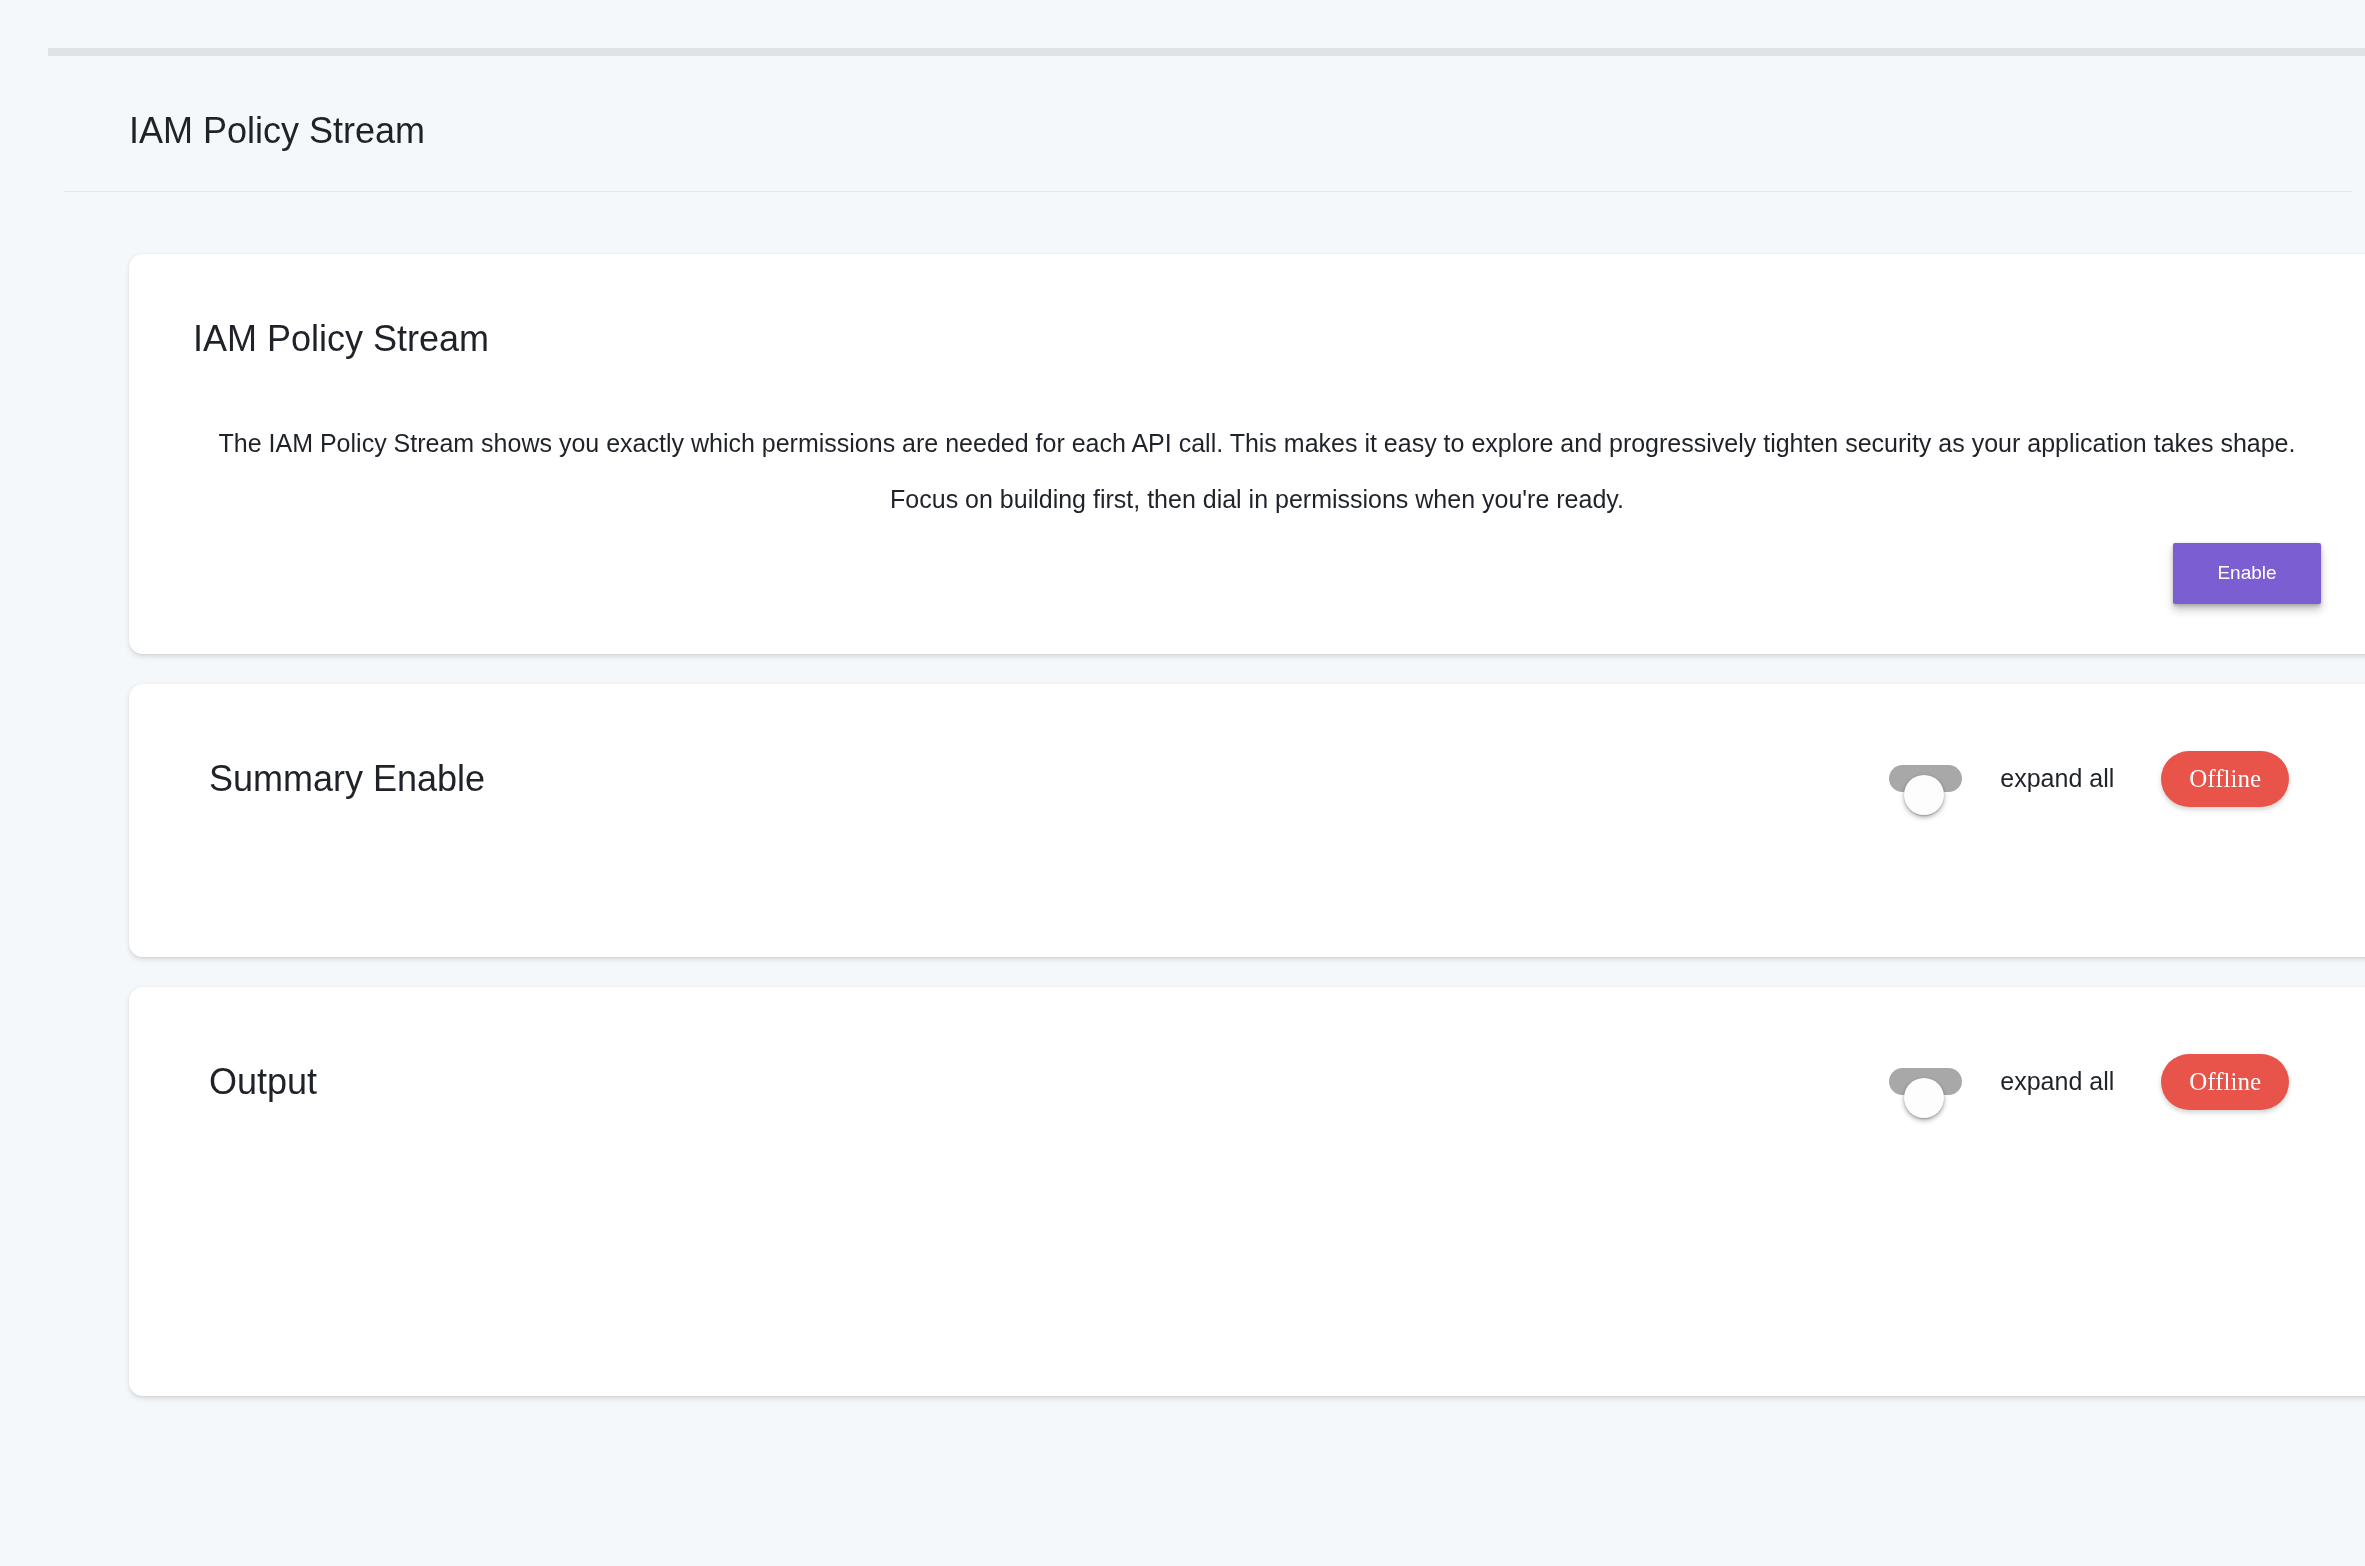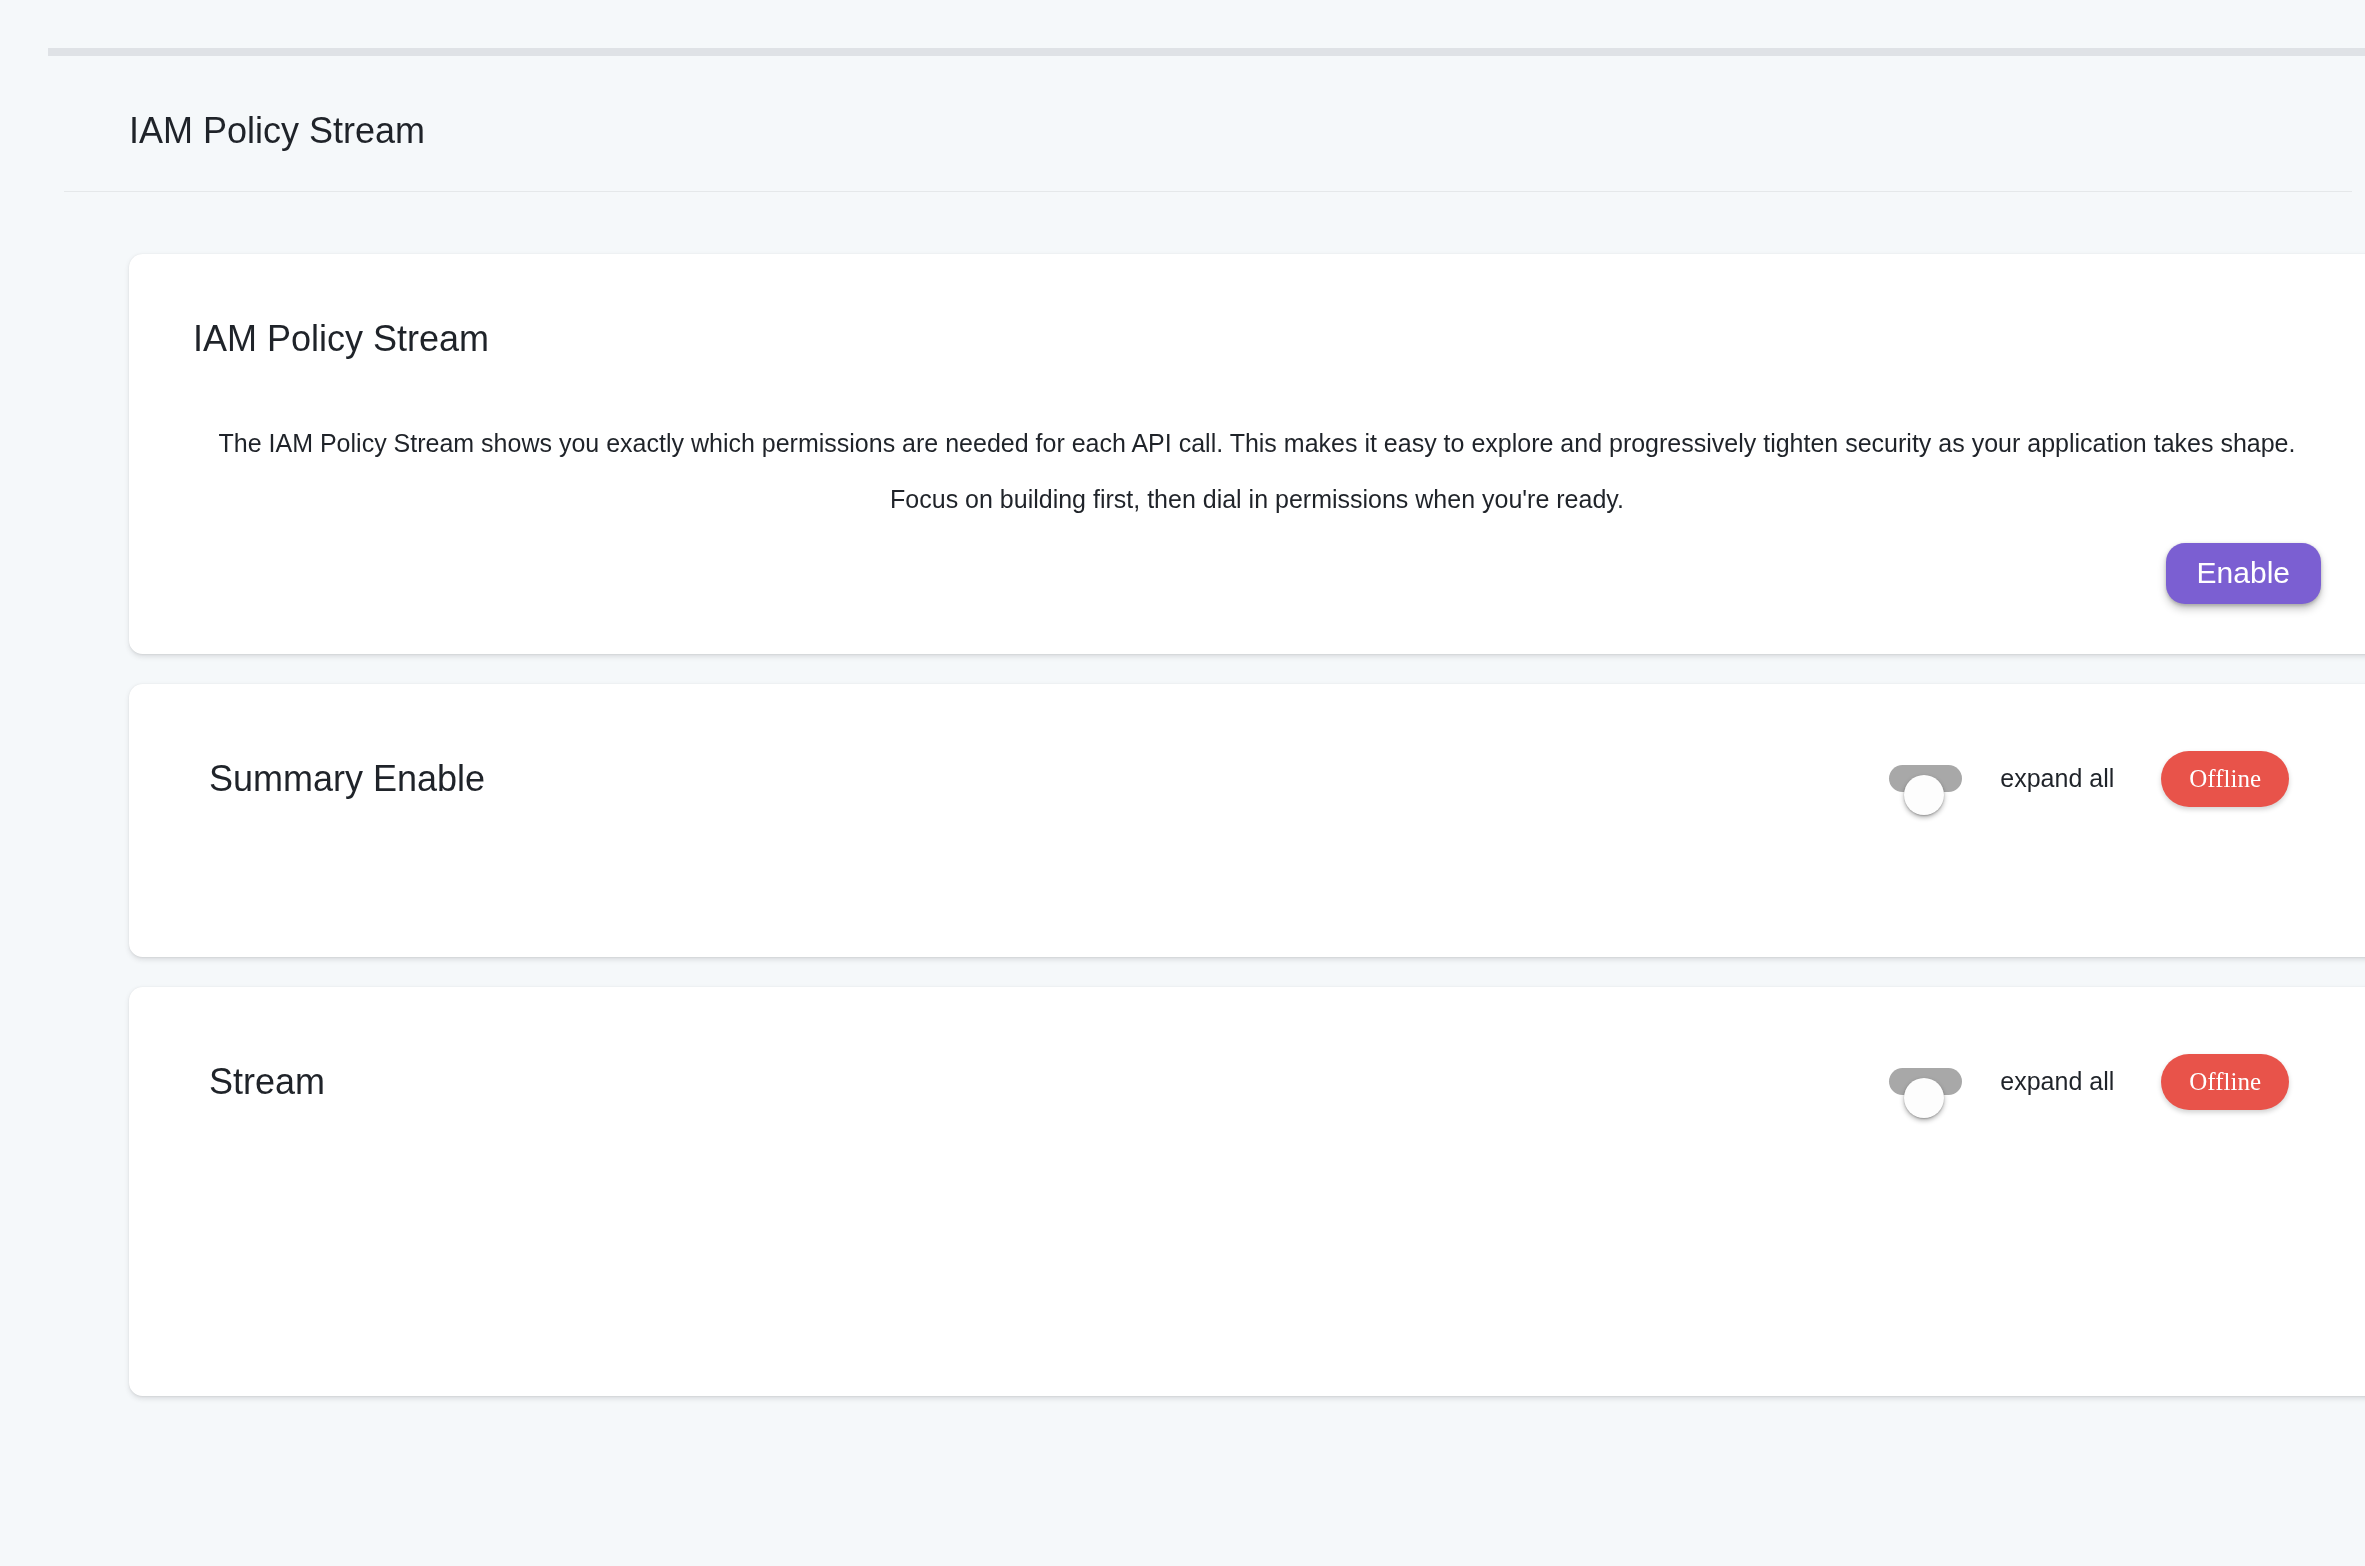--- a/index.html
+++ b/index.html
@@ -59,24 +59,24 @@
   .intro-desc {
     margin-top: 39px;
     font-size: 25px; line-height: 56px;
     color: #1f2329;
     text-align: center;
   }
   .enable-btn {
     margin-top: auto; margin-left: auto;
     min-width: 148px; height: 67px;
     padding: 0 31px;
-    border: none; border-radius: 19px;
+    border: none; border-radius: 2px;
     background: #7b5fd2; color: #ffffff;
     font-family: "Liberation Sans", sans-serif;
-    font-size: 30px;
+    font-size: 19px;
     box-shadow: 0 5.1px 8.5px rgba(0,0,0,0.22), 0 1.7px 3.4px rgba(0,0,0,0.18);
     cursor: pointer;
   }
 
   
   .section-card { padding: 51px 48px 0 48px; }
   .summary-card { height: 273px; }
   .output-card  { height: 409px; }
 
   .section-header {
@@ -168,21 +168,21 @@
             <div class="switch-thumb"></div>
           </div>
           <span class="expand-label">expand all</span>
           <button class="status-badge">Offline</button>
         </div>
       </div>
     </section>
 
     <section class="card section-card output-card">
       <div class="section-header">
-        <h2 class="section-title">Stream</h2>
+        <h2 class="section-title">Output</h2>
         <div class="section-controls">
           <div class="switch">
             <div class="switch-thumb"></div>
           </div>
           <span class="expand-label">expand all</span>
           <button class="status-badge">Offline</button>
         </div>
       </div>
 
     </section>

